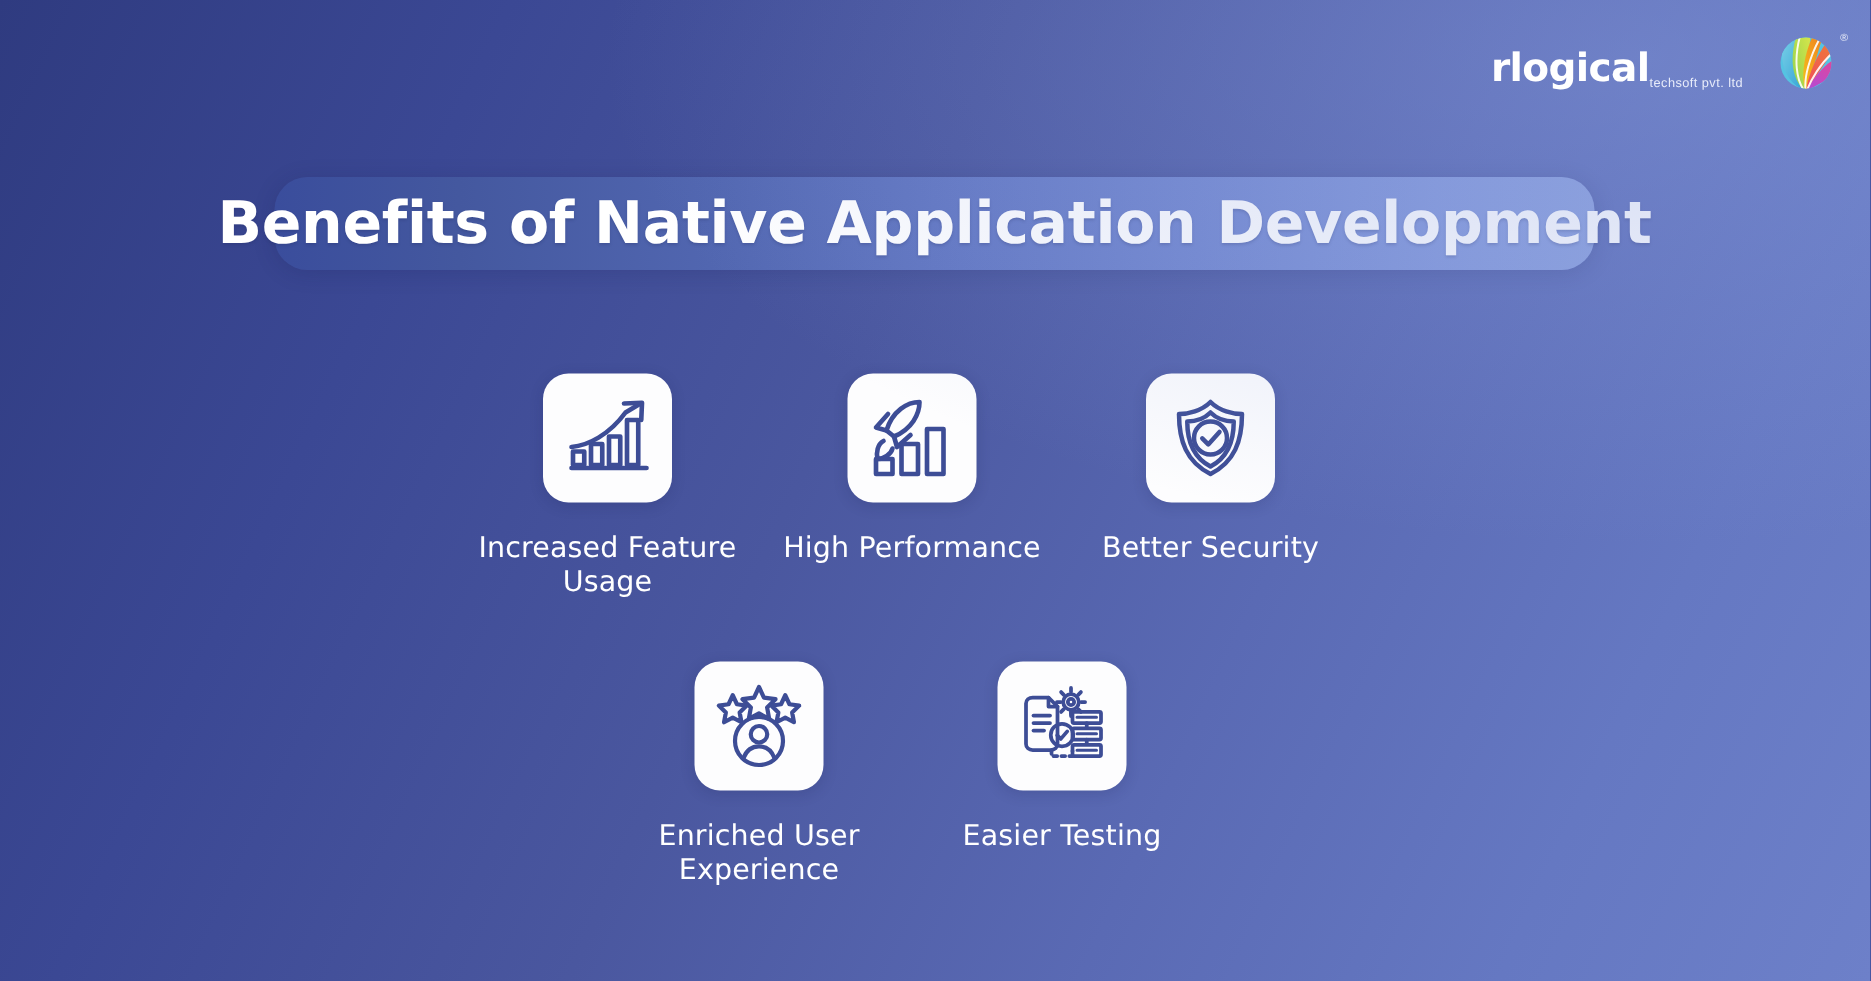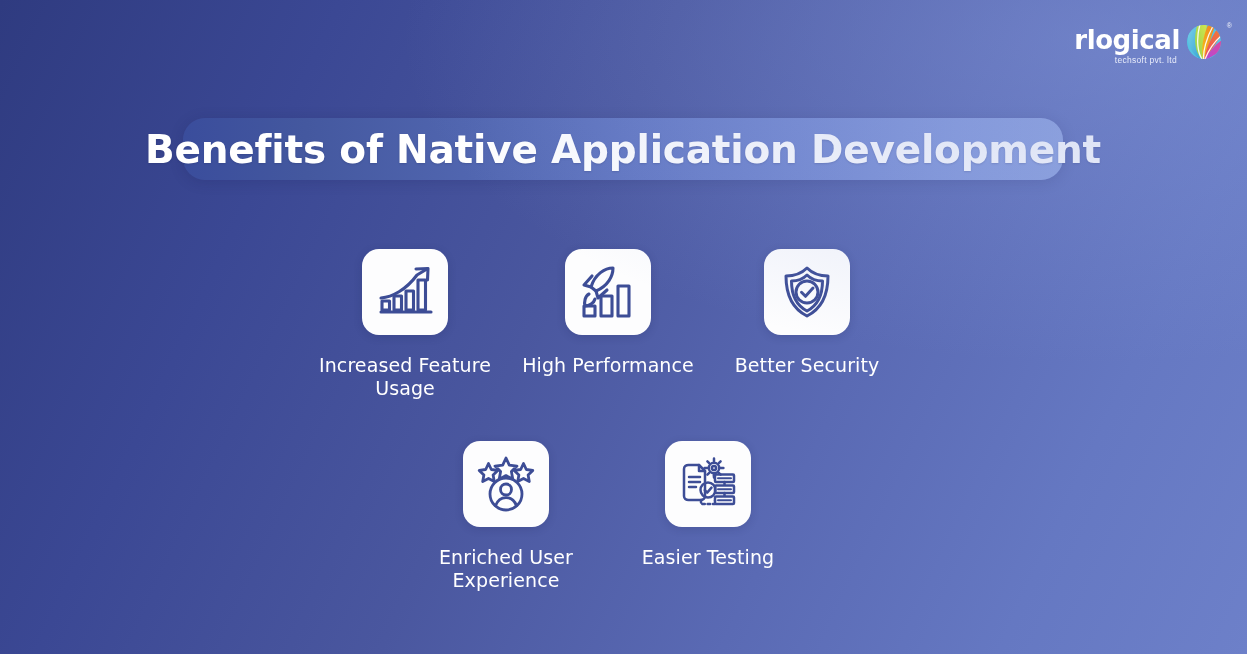--- a/index.html
+++ b/index.html
@@ -40,37 +40,37 @@
     position: absolute;
     top: 21px;
     right: 22px;
     display: flex;
     align-items: center;
     gap: 3px;
     z-index: 5;
   }
   .logo-text {
     display: flex;
-    flex-direction: column;
+    flex-direction: row;
     align-items: flex-end;
     line-height: 1;
   }
   .logo-name {
     font-size: 26px;
     font-weight: 700;
     color: #ffffff;
     letter-spacing: -0.4px;
     font-family: "DejaVu Sans", sans-serif;
   }
   .logo-sub {
     font-size: 8.5px;
     color: #e8ecfa;
     letter-spacing: 0.3px;
     margin-top: 3px;
-    margin-right: 3px;
+    margin-right: 18px;
     font-family: "Liberation Sans", sans-serif;
   }
   .logo-mark {
     position: relative;
     width: 42px;
     height: 42px;
     margin-bottom: 8px;
   }
   .logo-reg {
     position: absolute;

